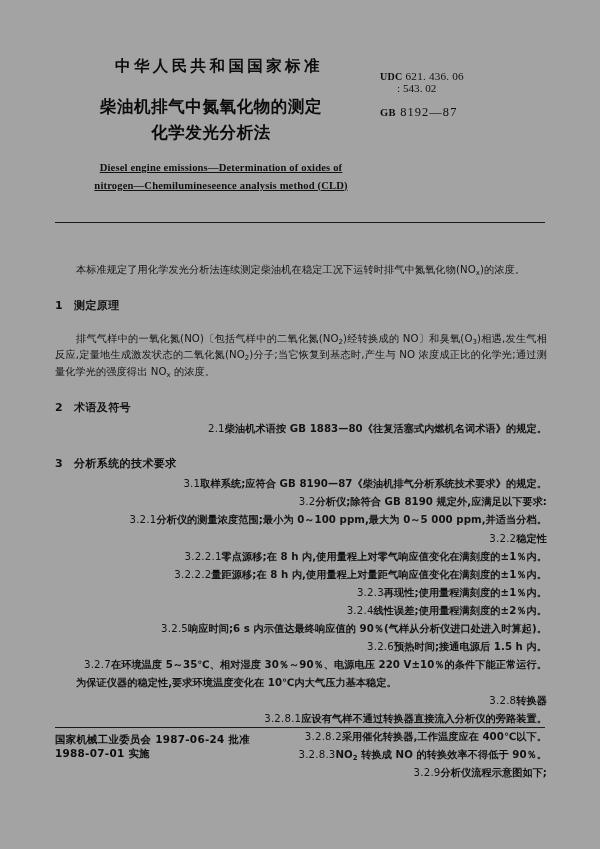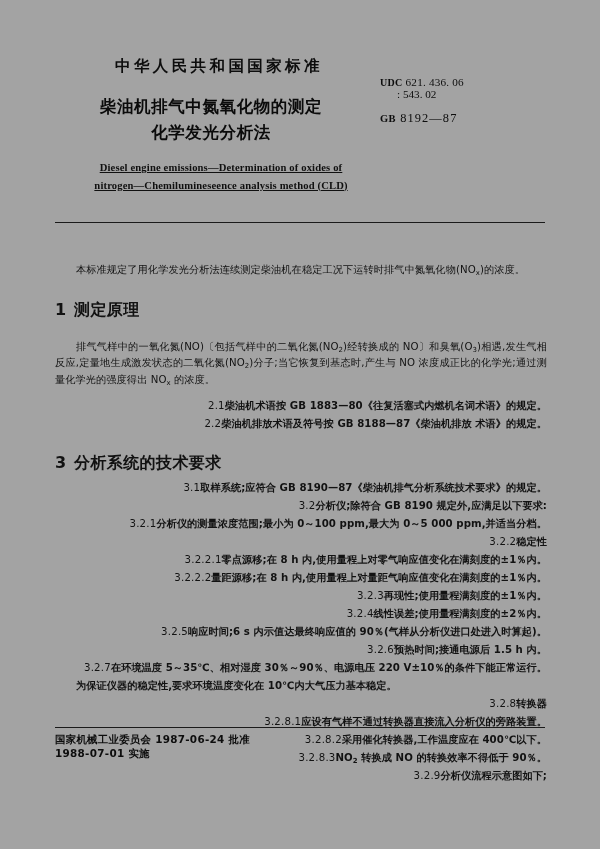--- a/index.html
+++ b/index.html
@@ -40,21 +40,21 @@
     letter-spacing: 3.4px;
     color: #0d0d0d;
     text-align: left;
     margin-left: 60px;
     line-height: 1.1;
   }
 
   .std-codes {
     position: absolute;
     right: 0px;
-    top: 18px;
+    top: 12px;
     width: 165px;
     font-family: "Liberation Serif", serif;
     color: #0d0d0d;
   }
   .udc-line1 {
     font-size: 11.2px;
     letter-spacing: 0.2px;
     white-space: nowrap;
   }
   .udc-line1 .udc-lbl {
@@ -139,21 +139,21 @@
   .para {
     text-indent: 21px;
     margin: 16px 0 2px 0;
     text-align: justify;
     letter-spacing: 0.08px;
   }
 
   .sec-head {
     margin: 9px 0 4px 0;
     font-weight: bold;
-    font-size: 16px;
+    font-size: 11px;
     letter-spacing: 0.4px;
   }
   .sec-head .num {
     display: inline-block;
     min-width: 19px;
     font-weight: bold;
   }
 
   .clause {
     margin: 0 0 1.5px 0;
@@ -234,22 +234,22 @@
 
   <div class="rule-top"></div>
 
   <div class="body-area">
     <p class="para">本标准规定了用化学发光分析法连续测定柴油机在稳定工况下运转时排气中氮氧化物(NO<sub>x</sub>)的浓度。</p>
     <div id="sections-root">
         <div class="blockgap"></div>
         <div class="sec-head"><span class="num">1</span><span>测定原理</span></div>
         <p class="para">排气气样中的一氧化氮(NO)〔包括气样中的二氧化氮(NO<sub>2</sub>)经转换成的 NO〕和臭氧(O<sub>3</sub>)相遇,发生气相反应,定量地生成激发状态的二氧化氮(NO<sub>2</sub>)分子;当它恢复到基态时,产生与 NO 浓度成正比的化学光;通过测量化学光的强度得出 NO<sub>x</sub> 的浓度。</p>
         <div class="blockgap"></div>
+        <div class="sec-head"><span class="num">2</span><span>术语及符号</span></div>
         <div class="clause"><span class="num">2.1</span><span class="txt">柴油机术语按 GB 1883—80《往复活塞式内燃机名词术语》的规定。</span></div>
-        <div class="clause"><span class="num">2.2</span><span class="txt">柴油机排放术语及符号按 GB 8188—87《柴油机排放  术语》的规定。</span></div>
         <div class="blockgap"></div>
         <div class="sec-head"><span class="num">3</span><span>分析系统的技术要求</span></div>
         <div class="clause"><span class="num">3.1</span><span class="txt">取样系统;应符合 GB 8190—87《柴油机排气分析系统技术要求》的规定。</span></div>
         <div class="clause"><span class="num">3.2</span><span class="txt">分析仪;除符合 GB 8190 规定外,应满足以下要求:</span></div>
         <div class="clause"><span class="num wide">3.2.1</span><span class="txt">分析仪的测量浓度范围;最小为 0～100 ppm,最大为 0～5 000 ppm,并适当分档。</span></div>
         <div class="clause"><span class="num wide">3.2.2</span><span class="txt">稳定性</span></div>
         <div class="clause"><span class="num xwide">3.2.2.1</span><span class="txt">零点源移;在 8 h 内,使用量程上对零气响应值变化在满刻度的±1％内。</span></div>
         <div class="clause"><span class="num xwide">3.2.2.2</span><span class="txt">量距源移;在 8 h 内,使用量程上对量距气响应值变化在满刻度的±1％内。</span></div>
         <div class="clause"><span class="num wide">3.2.3</span><span class="txt">再现性;使用量程满刻度的±1％内。</span></div>
         <div class="clause"><span class="num wide">3.2.4</span><span class="txt">线性误差;使用量程满刻度的±2％内。</span></div>

